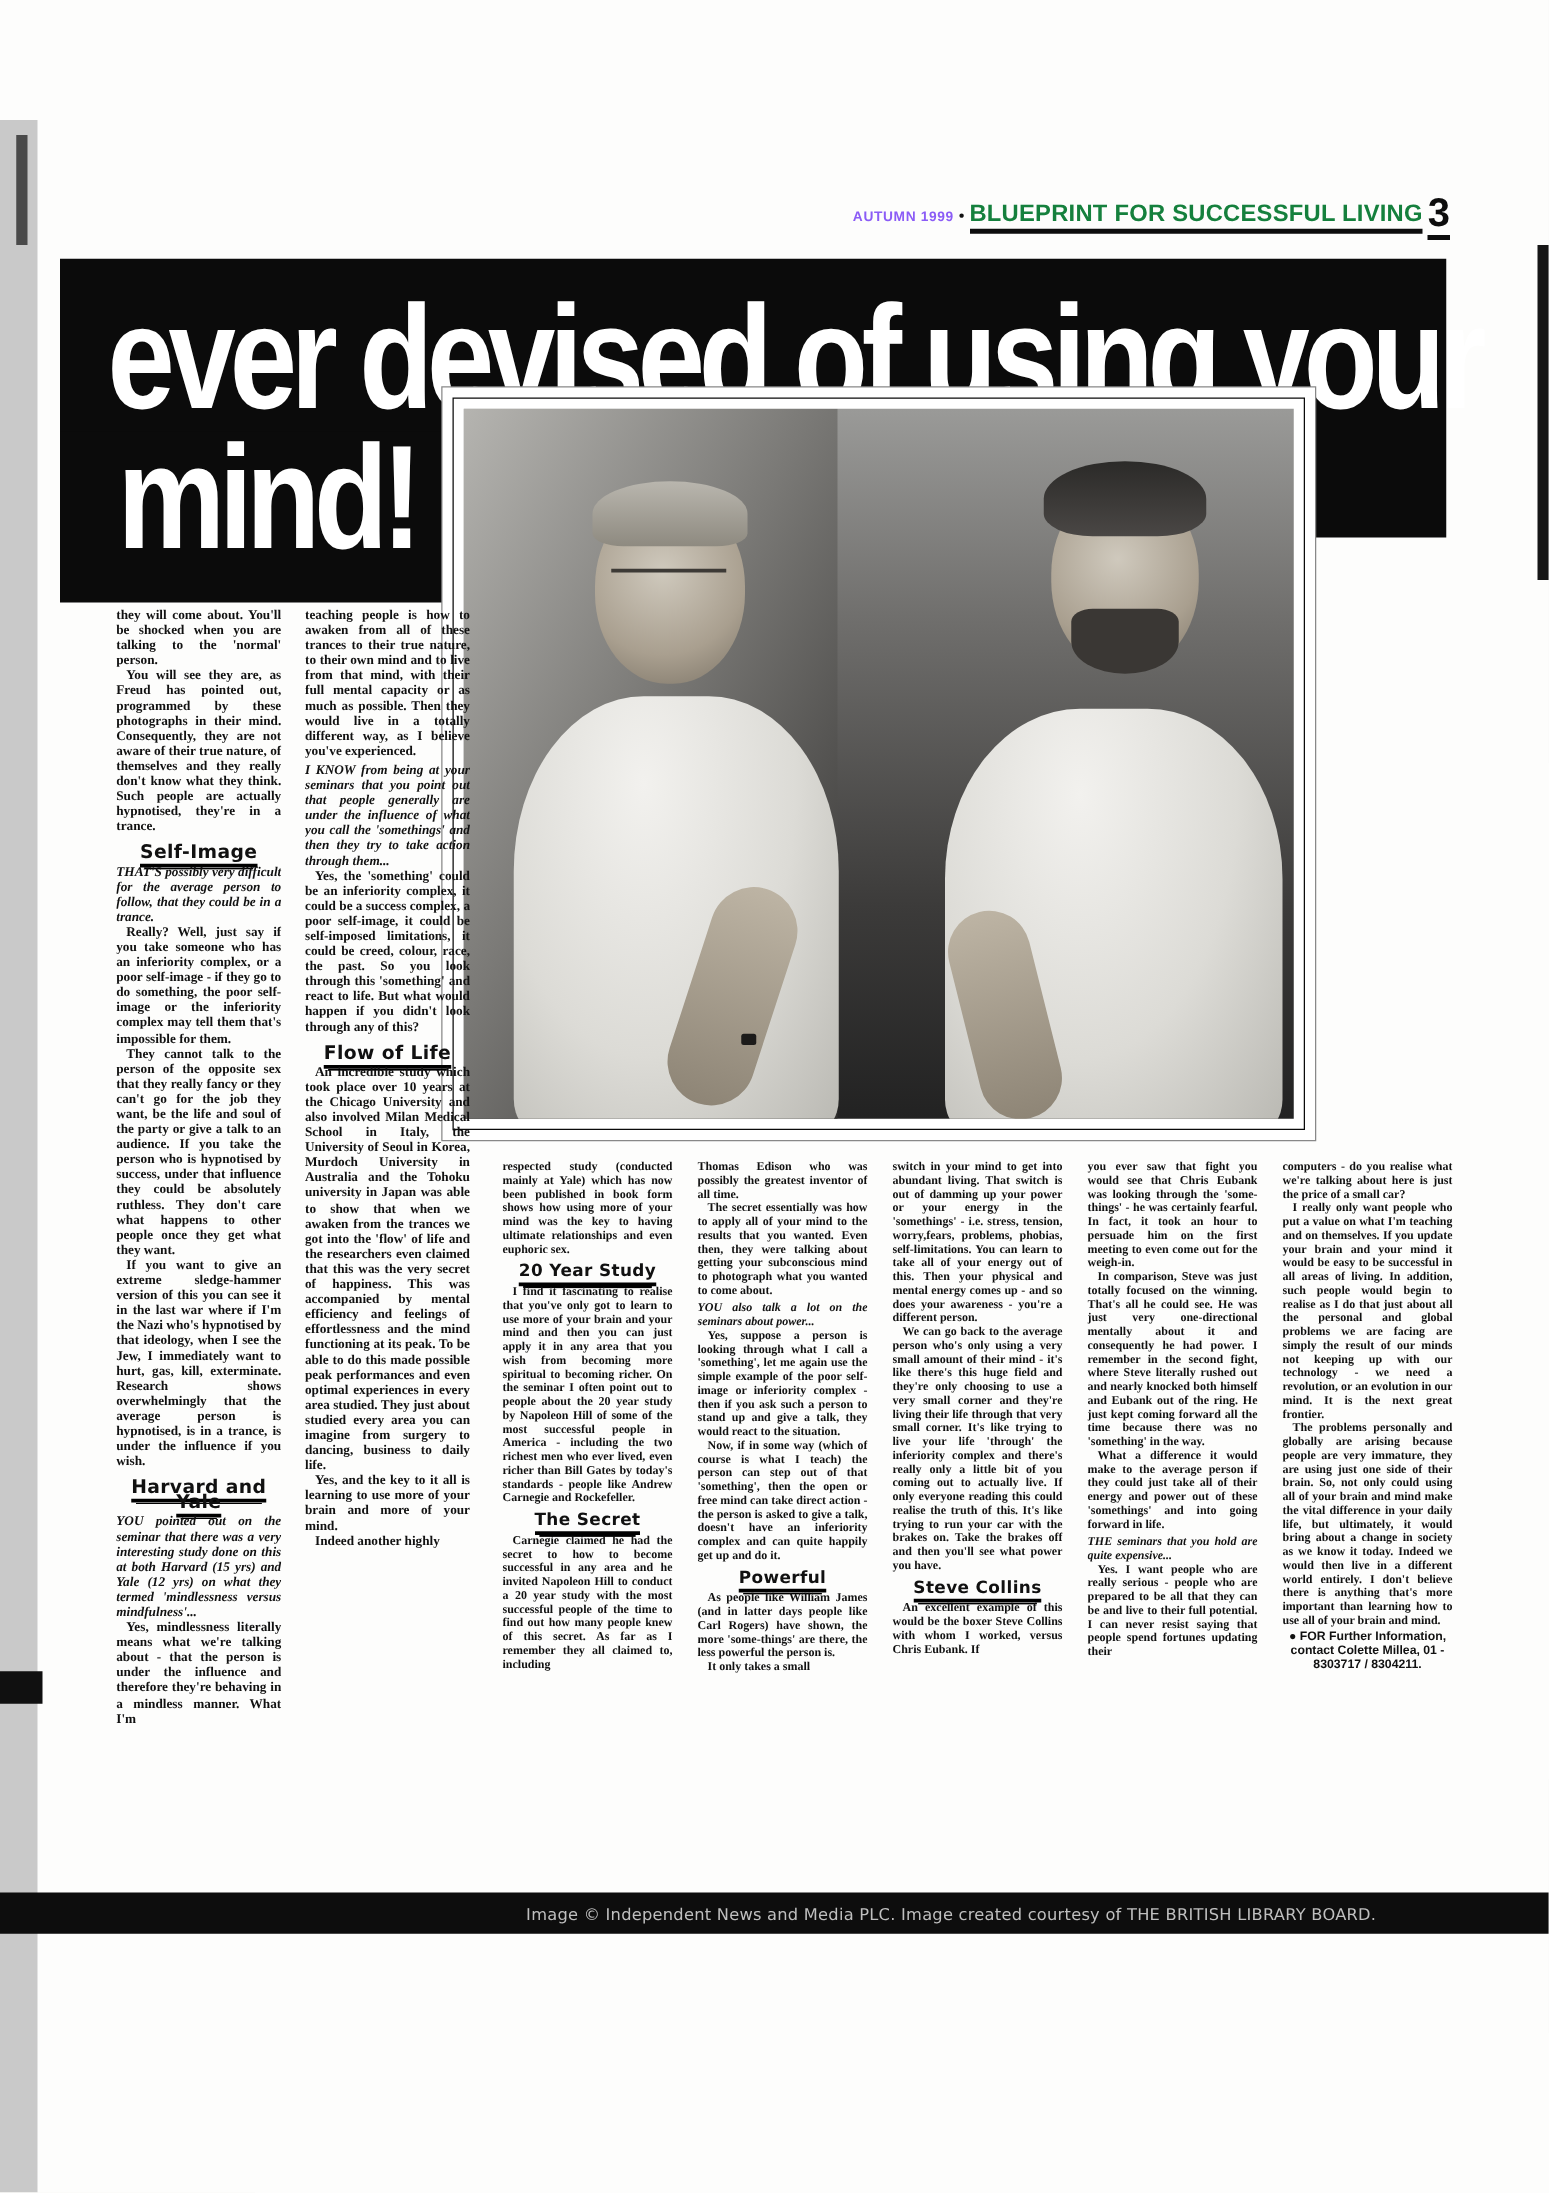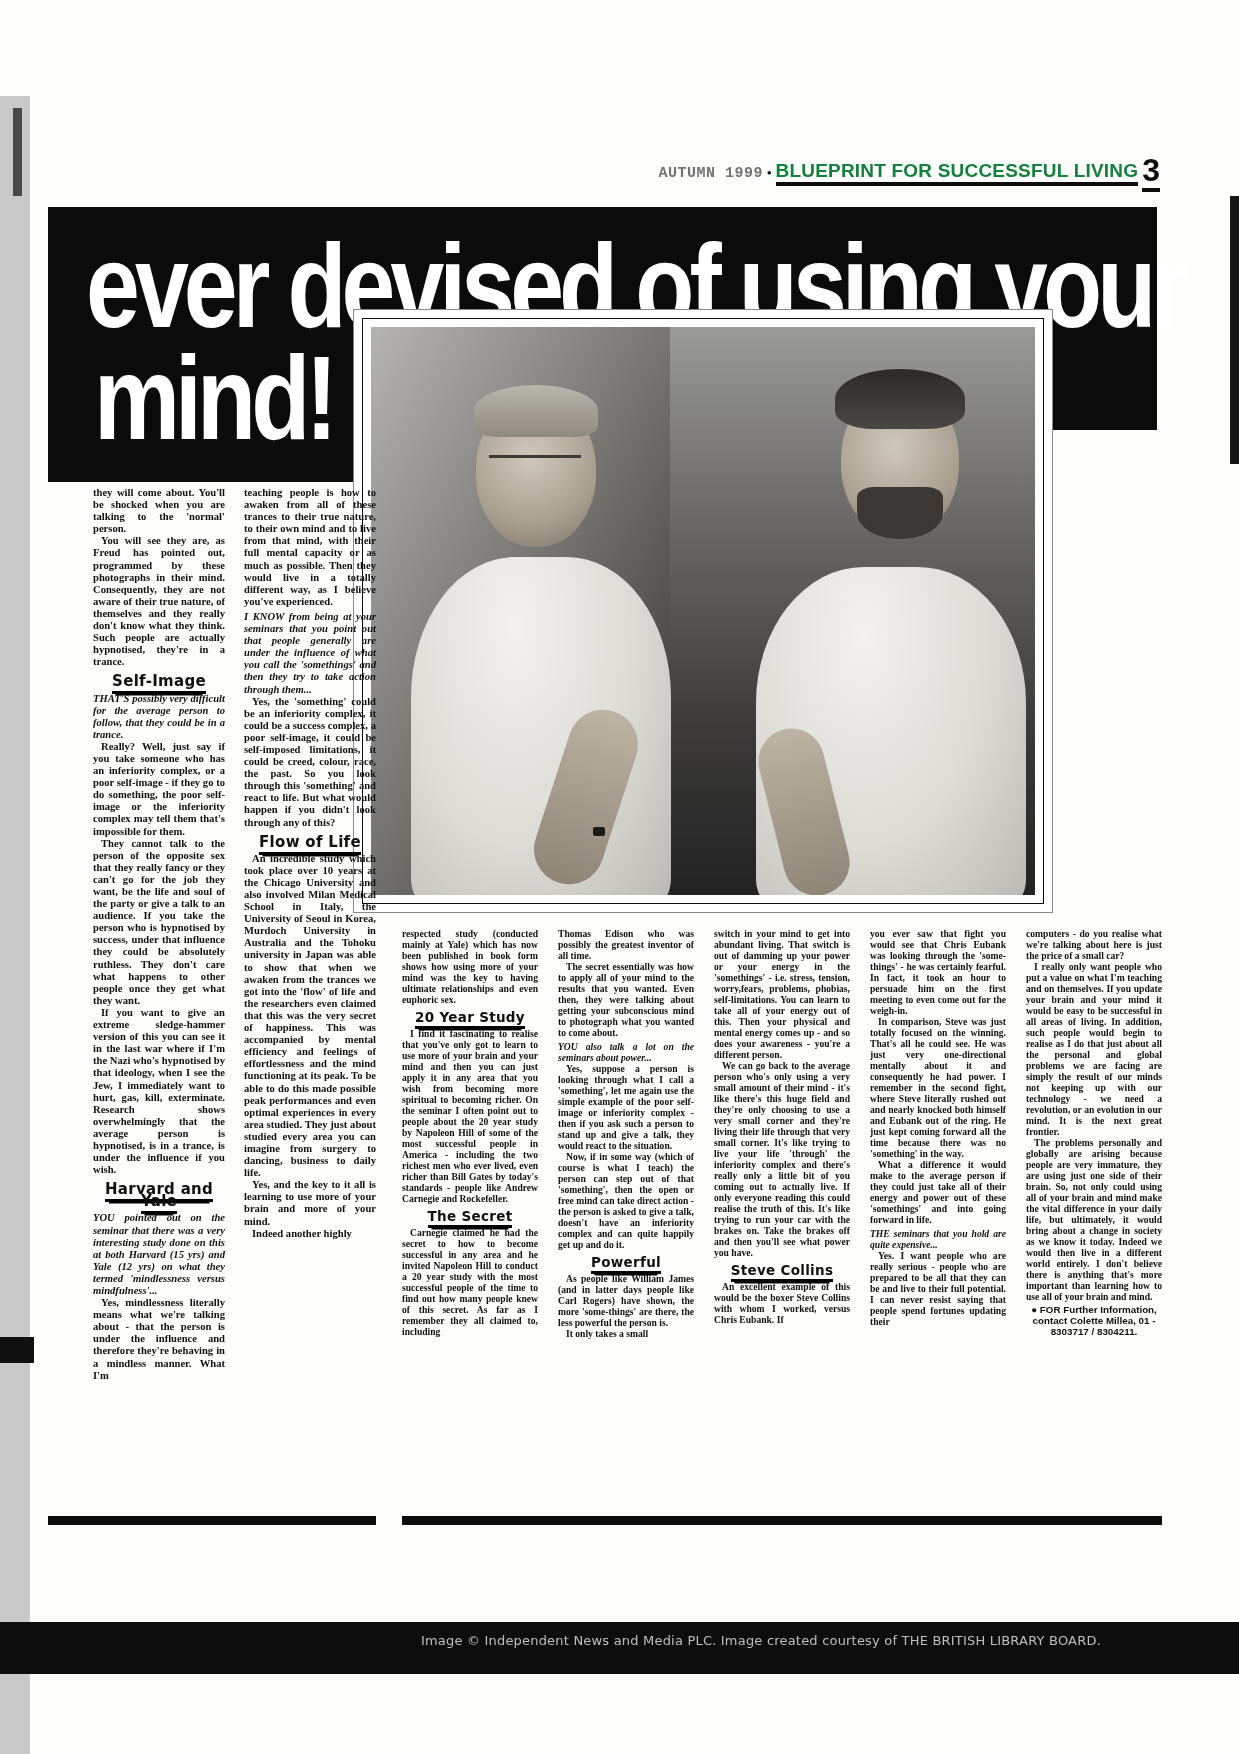--- a/index.html
+++ b/index.html
@@ -7,21 +7,21 @@
   .page{position:absolute;left:0;top:0;width:1239px;height:1754px;background:#fdfdfc;overflow:hidden;}
 
   
   .edge-strip{position:absolute;left:0;top:96px;width:30px;height:1658px;background:#c9c9c9;}
   .edge-mark-1{position:absolute;left:13px;top:108px;width:9px;height:88px;background:#4a4a4a;}
   .edge-tab{position:absolute;left:0;top:1337px;width:34px;height:26px;background:#101010;}
   .edge-right{position:absolute;left:1230px;top:196px;width:9px;height:268px;background:#161616;}
 
   
   .masthead{position:absolute;left:0;top:152px;width:1160px;text-align:right;white-space:nowrap;}
-  .masthead .issue{font-family:Liberation Mono, monospace;font-weight:700;font-size:15px;letter-spacing:.5px;color:#737373;}
+  .masthead .issue{font-family:Liberation Sans, sans-serif;font-weight:700;font-size:11px;letter-spacing:.5px;color:#8b5cf6;}
   .masthead .bullet{font-size:13px;font-weight:700;color:#111;}
   .masthead .title{font-family:"Liberation Sans",sans-serif;font-weight:800;font-size:19px;letter-spacing:.2px;color:#15803d;border-bottom:4px solid #0d0d0d;padding-bottom:1px;}
   .masthead .pageno{font-family:"Liberation Sans",sans-serif;font-weight:800;font-size:32px;color:#0d0d0d;border-bottom:4px solid #0d0d0d;padding-bottom:0;vertical-align:-4px;}
 
   
   .banner-1{position:absolute;left:48px;top:207px;width:1109px;height:223px;background:#0b0b0b;}
   .banner-2{position:absolute;left:48px;top:345px;width:320px;height:137px;background:#0b0b0b;}
   .headline-1{position:absolute;left:86px;top:218px;width:1200px;color:#fff;font-family:"Liberation Sans",sans-serif;font-weight:700;font-size:118px;letter-spacing:-6px;transform:scaleX(.82);transform-origin:left top;white-space:nowrap;}
   .headline-2{position:absolute;left:94px;top:330px;color:#fff;font-family:"Liberation Sans",sans-serif;font-weight:700;font-size:118px;letter-spacing:-6px;transform:scaleX(.82);transform-origin:left top;white-space:nowrap;}
 
@@ -51,21 +51,21 @@
   .blk.question{font-style:italic;text-indent:0;margin-top:3px;}
   .blk.heading{text-align:center;text-indent:0;margin:7px 0 5px;font-family:"DejaVu Sans",sans-serif;font-weight:800;letter-spacing:.3px;}
   .upper-col .blk.heading{font-size:15px;text-align:center;}
   .lower-col .blk.heading{font-size:13.5px;}
   .blk.heading .hline{border-bottom:3px solid #000;padding-bottom:1px;box-shadow:0 5px 0 -3.5px #000;}
   .blk.contact{font-family:"Liberation Sans",sans-serif;font-weight:800;font-size:9.8px;text-indent:0;text-align:center;margin-top:2px;}
 
   
   .rule-left{position:absolute;left:48px;top:1516px;width:328px;height:9px;background:#0b0b0b;}
   .rule-right{position:absolute;left:402px;top:1516px;width:760px;height:9px;background:#0b0b0b;}
-  .footer-bar{position:absolute;left:0;top:1622px;width:1239px;height:52px;background:#0d0d0d;}
+  .footer-bar{position:absolute;left:0;top:1514px;width:1239px;height:33px;background:#0d0d0d;}
   .footer-credit{position:absolute;right:138px;top:11px;font-family:"DejaVu Sans",sans-serif;font-size:13px;color:#bfbfbf;letter-spacing:.2px;}
 </style>
 </head>
 <body>
 
 <div class="page">
 
   <div class="edge-strip"></div>
   <div class="edge-mark-1"></div>
   <div class="edge-tab"></div>

